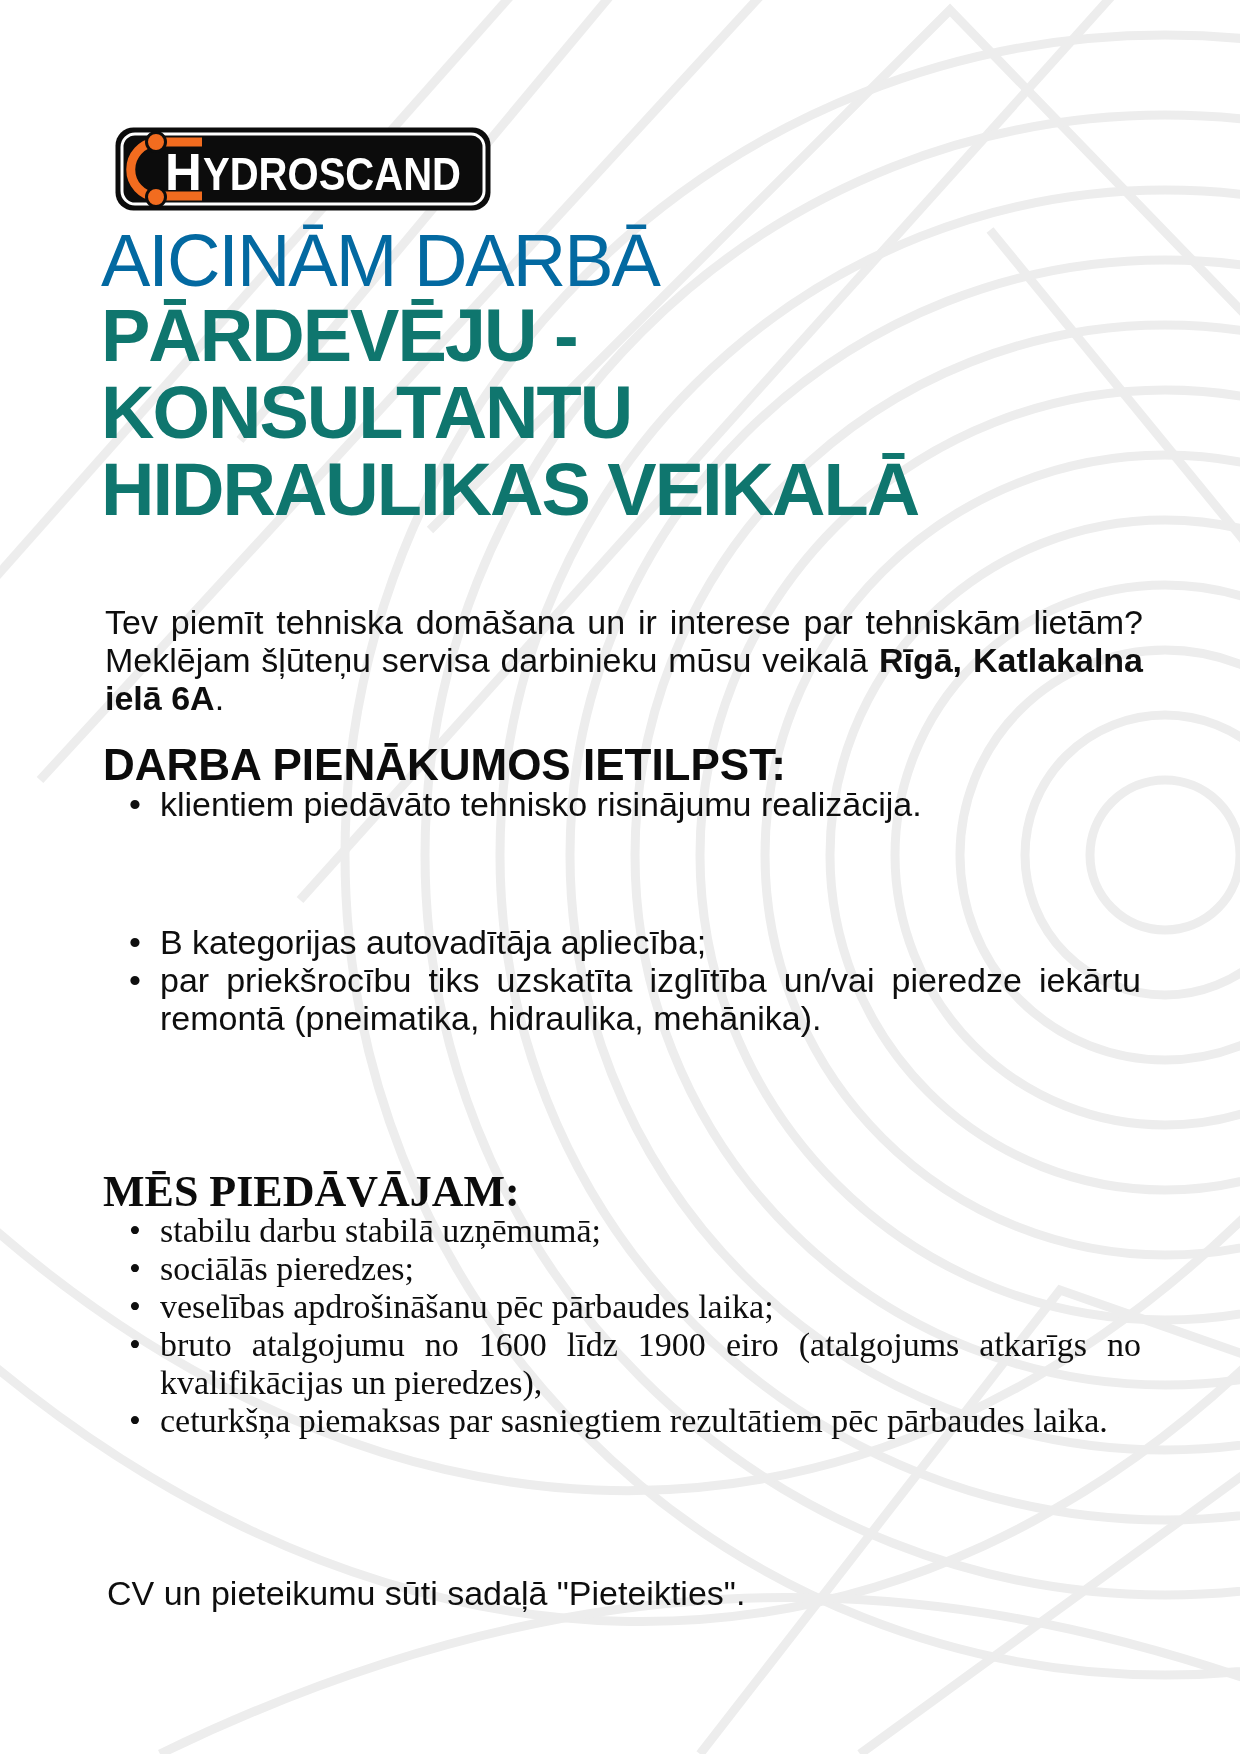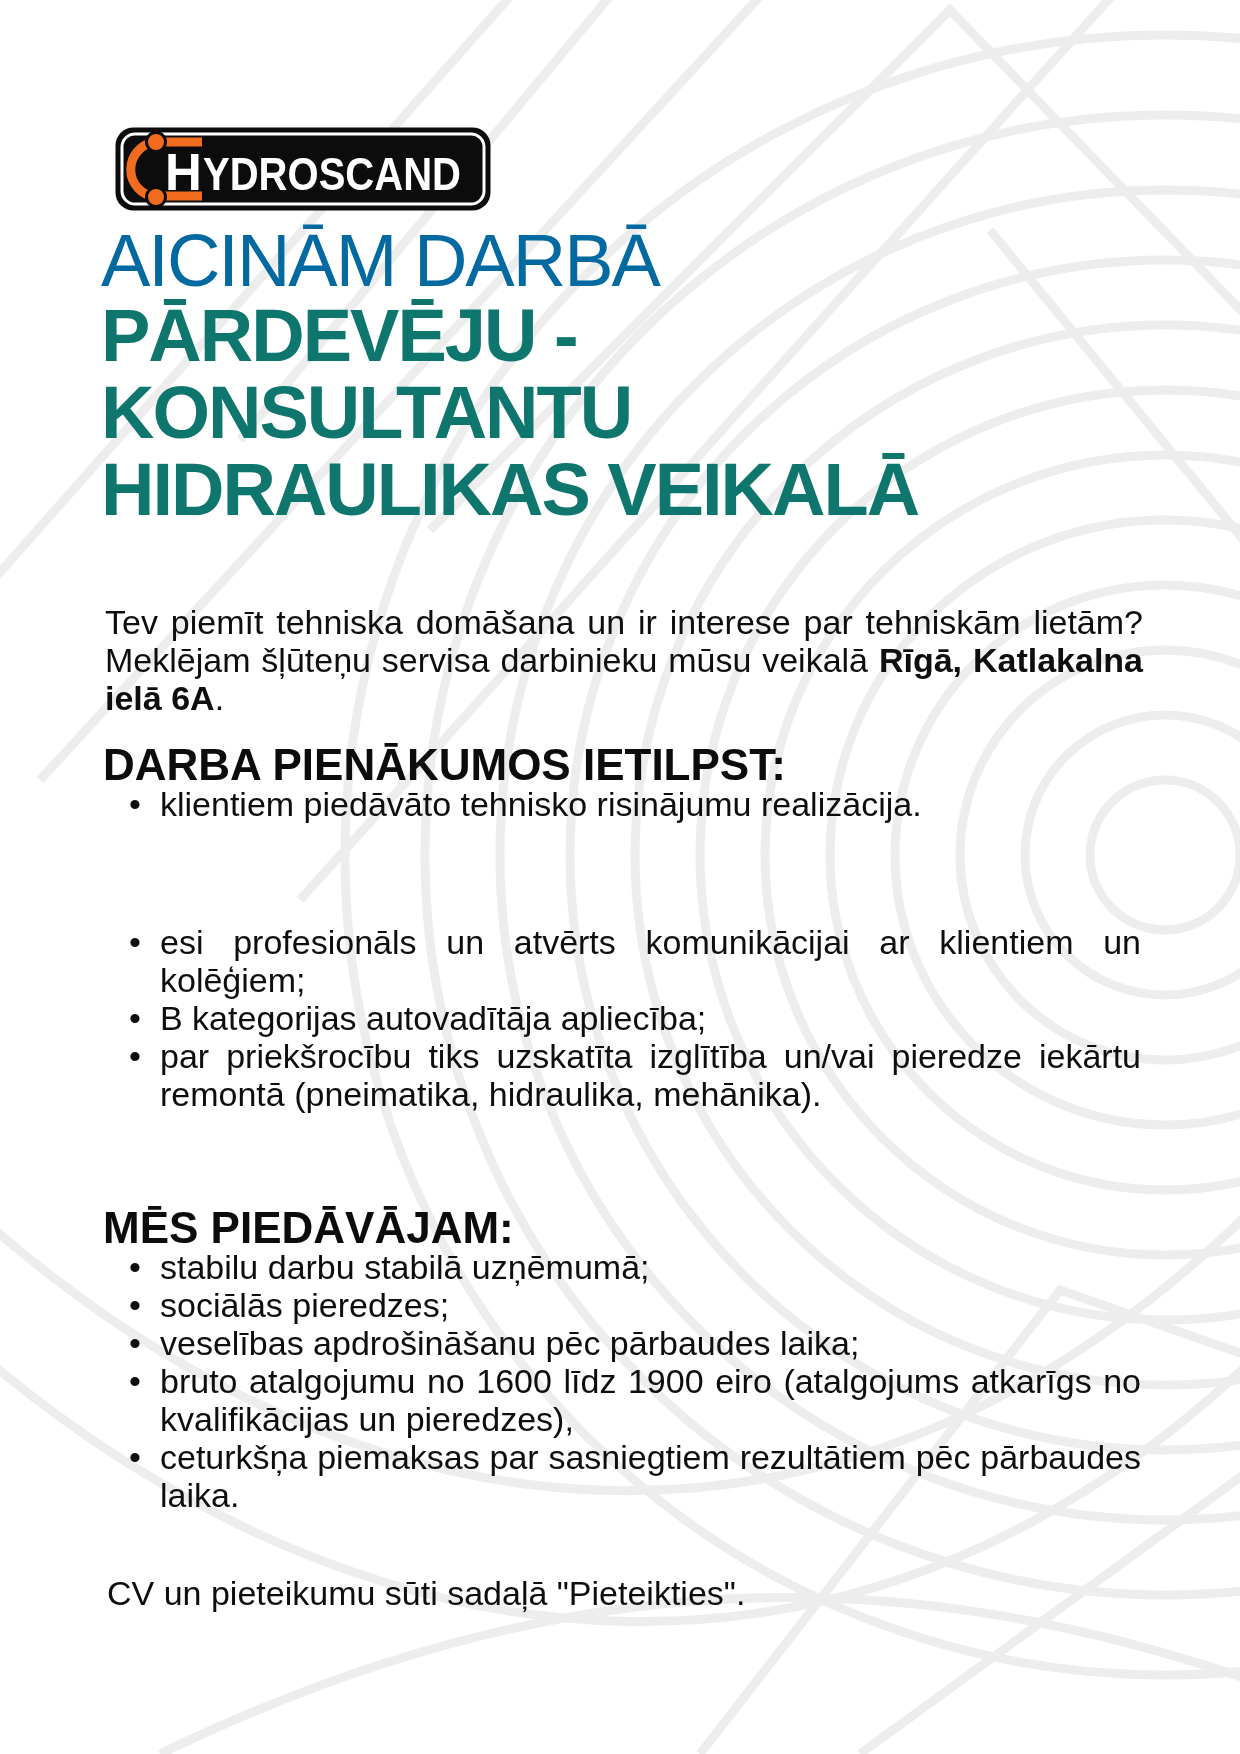--- a/index.html
+++ b/index.html
@@ -45,21 +45,21 @@
   .section li{
     position:relative;padding-left:57px;text-align:justify;
   }
   .section li::before{
     content:"\2022";
     position:absolute;left:26px;top:0;
     font-size:34px;line-height:38px;color:#0e0e0e;
   }
   .sec-1{top:745px;}
   .sec-2{top:923px;}
-  .sec-3{top:1208px;}
+  .sec-3{top:1172px;font-family:Liberation Serif, serif;}
 
   .apply-line{
     position:absolute;left:107px;top:1574px;width:1038px;margin:0;
   }
 </style>
 </head>
 <body>
 
 <div class="page">
 
@@ -124,21 +124,20 @@
 
     <div class="section bodytext sec-1">
       <h3>DARBA PIENĀKUMOS IETILPST:</h3>
       <ul>
         <li>klientiem piedāvāto tehnisko risinājumu realizācija.</li>
       </ul>
     </div>
 
     <div class="section bodytext sec-2">
       <ul>
-        <li>esi profesionāls un atvērts komunikācijai ar klientiem un kolēģiem;</li>
         <li>B kategorijas autovadītāja apliecība;</li>
         <li>par priekšrocību tiks uzskatīta izglītība un/vai pieredze iekārtu remontā (pneimatika, hidraulika, mehānika).</li>
       </ul>
     </div>
 
     <div class="section bodytext sec-3">
       <h3>MĒS PIEDĀVĀJAM:</h3>
       <ul>
         <li>stabilu darbu stabilā uzņēmumā;</li>
         <li>sociālās pieredzes;</li>

